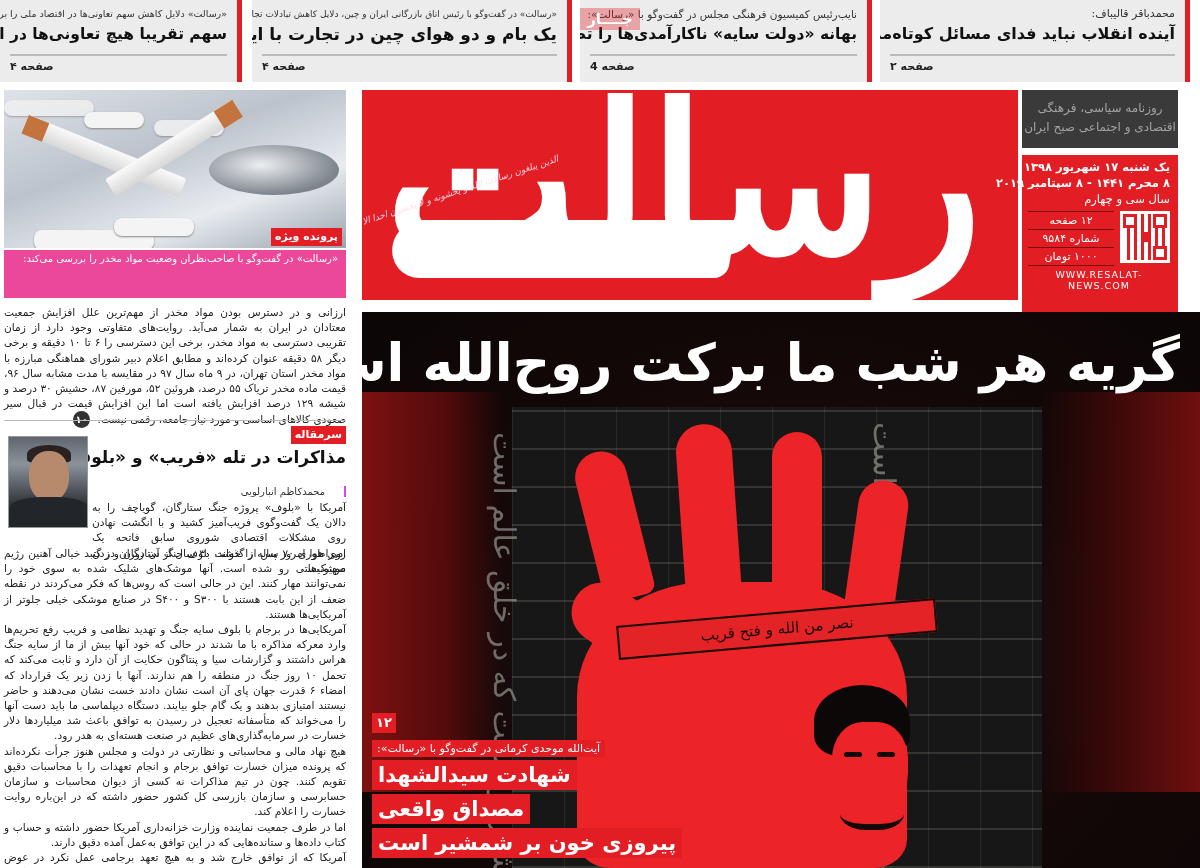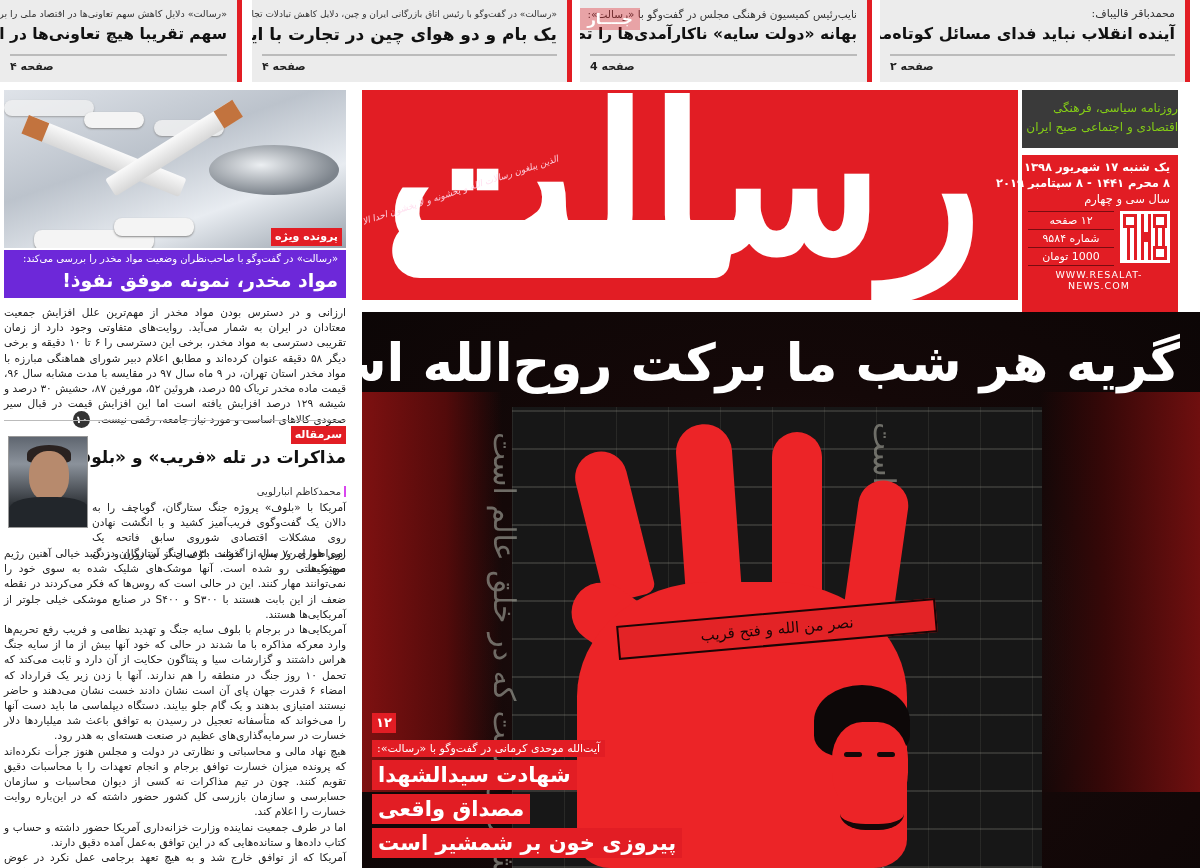--- a/index.html
+++ b/index.html
@@ -33,21 +33,21 @@
     position: absolute; left: 30px; top: 130px; width: 340px; height: 58px; background: #fff;
     border-radius: 60px 0 30px 80px; transform: skewX(-10deg);
   }
   .logo-calligraphy {
     position: absolute; left: 40px; top: 88px; width: 160px; font-size: 9px; color: #fde; font-style: italic;
     transform: rotate(-18deg); white-space: nowrap; opacity: 0.9;
   }
 
   .info-dark {
     position: absolute; left: 1022px; top: 90px; width: 156px; height: 58px; background: #3a3a3a;
-    color: #84cc16; font-size: 12px; line-height: 19px; padding-top: 9px;
+    color: #a3a3a3; font-size: 12px; line-height: 19px; text-align: center; padding-top: 9px;
   }
   .info-red {
     position: absolute; left: 1022px; top: 155px; width: 156px; height: 178px; background: #e21d24;
     color: #fff; padding: 4px 8px 0 6px;
   }
   .info-red .date { font-size: 11.5px; font-weight: bold; line-height: 16px; white-space: nowrap; }
   .info-red .year { font-size: 11.5px; line-height: 16px; }
   .info-red .meta-box { display: flex; flex-direction: row; gap: 6px; margin-top: 4px; }
   .info-red .qr {
     width: 50px; height: 52px; background:
@@ -71,21 +71,21 @@
   }
   .cig { position: absolute; height: 20px; background: linear-gradient(#fafafa, #d7d7d7); border-radius: 3px; }
   .cig .tip { position: absolute; top: 0; width: 22px; height: 20px; background: #c2733e; }
   .spoon { position: absolute; left: 205px; top: 55px; width: 130px; height: 50px; border-radius: 50%;
     background: radial-gradient(ellipse at 40% 40%, #eceff2, #7d848c 70%); }
   .pill { position: absolute; height: 16px; border-radius: 8px; background: #f4f4f4; box-shadow: 0 1px 2px #888; }
   .badge-red {
     position: absolute; background: #e21d24; color: #fff; font-size: 11px; font-weight: bold; padding: 1px 4px; line-height: 16px; margin-left: 24px;
   }
   .lead-head {
-    position: absolute; left: 4px; top: 250px; width: 342px; height: 48px; background: #6d28d9; color: #fff; padding: 2px 8px 0 8px;
+    position: absolute; left: 4px; top: 250px; width: 342px; height: 48px; background: #ec4899; color: #fff; padding: 2px 8px 0 8px;
   }
   .lead-head .kicker { font-size: 10px; line-height: 14px; white-space: nowrap; }
   .lead-head .title { font-size: 19px; font-weight: bold; line-height: 28px; white-space: nowrap; }
   .lead-body {
     position: absolute; left: 4px; top: 305px; width: 342px; font-size: 10.6px; line-height: 15.2px; text-align: justify; color: #222;
   }
   .page-bubble {
     display: inline-block; width: 17px; height: 17px; border-radius: 50%; background: #333; color: #fff;
     font-size: 10px; font-weight: bold; text-align: center; line-height: 17px; vertical-align: middle; margin-right: 4px;
   }
@@ -94,21 +94,21 @@
   .editorial-label { position: absolute; right: 854px; top: 426px; }
   .editorial-title { position: absolute; left: 96px; top: 447px; width: 250px; font-size: 17px; font-weight: bold; text-align: right; white-space: nowrap; }
   .author-photo {
     position: absolute; left: 8px; top: 436px; width: 80px; height: 92px; border: 1px solid #999;
     background: linear-gradient(180deg, #5f6670 0%, #8b929b 30%, #2f3338 75%, #1d2024 100%); overflow: hidden;
   }
   .author-photo .face { position: absolute; left: 20px; top: 14px; width: 40px; height: 50px; border-radius: 45%; background: #b78a6d; }
   .author-photo .hair { position: absolute; left: 18px; top: 8px; width: 44px; height: 18px; border-radius: 50% 50% 20% 20%; background: #2a2220; }
   .author-photo .suit { position: absolute; left: 0; bottom: 0; width: 80px; height: 30px; background: #22262b; border-radius: 40% 40% 0 0; }
   .author-name {
-    position: absolute; right: 854px; top: 486px; font-size: 10px; color: #333; border-right: 2px solid #d946ef; padding-right: 3px;
+    position: absolute; right: 854px; top: 486px; font-size: 10px; color: #333; border-right: 2px solid #d946ef; padding-right: 19px;
   }
   .editorial-body-top {
     position: absolute; left: 92px; top: 500px; width: 254px; font-size: 10.6px; line-height: 15.2px; text-align: justify; color: #222;
   }
   .editorial-body {
     position: absolute; left: 4px; top: 546px; width: 342px; font-size: 10.6px; line-height: 15.2px; text-align: justify; color: #222;
   }
   .editorial-body p { margin: 0; }
 
   
@@ -196,21 +196,21 @@
   <div class="meta-box">
     <div class="qr">
       <div class="qcorner" style="right:0; top:0;"></div>
       <div class="qcorner" style="left:0; top:0;"></div>
       <div class="qcorner" style="right:0; bottom:0;"></div>
       <div class="qmid"></div>
     </div>
     <div class="meta-list">
       <div>۱۲ صفحه</div>
       <div>شماره ۹۵۸۴</div>
-      <div>1000 تومان</div>
+      <div>۱۰۰۰ تومان</div>
     </div>
   </div>
   <div class="url">WWW.RESALAT-NEWS.COM</div>
 </div>
 
 <div class="lead-photo">
   <div class="pill" style="left:0; top:10px; width:90px; opacity:.7;"></div>
   <div class="pill" style="left:80px; top:22px; width:60px;"></div>
   <div class="pill" style="left:150px; top:30px; width:70px; opacity:.8;"></div>
   <div class="spoon"></div>
@@ -219,21 +219,20 @@
   </div>
   <div class="cig" style="left:95px; top:48px; width:150px; transform:rotate(-32deg);">
     <div class="tip" style="right:0;"></div>
   </div>
   <div class="pill" style="left:30px; top:140px; width:120px; height:20px;"></div>
   <div class="pill" style="left:110px; top:128px; width:80px; height:18px;"></div>
   <div class="badge-red" style="right:4px; bottom:2px;">پرونده ویژه</div>
 </div>
 <div class="lead-head">
   <div class="kicker">«رسالت» در گفت‌وگو با صاحب‌نظران وضعیت مواد مخدر را بررسی می‌کند:</div>
-  <div class="title">مواد مخدر، نمونه موفق نفوذ!</div>
 </div>
 <div class="lead-body">
   <span>ارزانی و در دسترس بودن مواد مخدر از مهم‌ترین علل افزایش جمعیت معتادان در ایران به شمار می‌آید. روایت‌های متفاوتی وجود دارد از زمان تقریبی دسترسی به مواد مخدر، برخی این دسترسی را ۶ تا ۱۰ دقیقه و برخی دیگر ۵۸ دقیقه عنوان کرده‌اند و مطابق اعلام دبیر شورای هماهنگی مبارزه با مواد مخدر استان تهران، در ۹ ماه سال ۹۷ در مقایسه با مدت مشابه سال ۹۶، قیمت ماده مخدر تریاک ۵۵ درصد، هروئین ۵۲، مورفین ۸۷، حشیش ۳۰ درصد و شیشه ۱۲۹ درصد افزایش یافته است اما این افزایش قیمت در قبال سیر صعودی کالاهای اساسی و مورد نیاز جامعه، رقمی نیست.</span>
   <span class="page-bubble">۱۰</span>
 </div>
 <div class="divider" style="top:420px;"></div>
 
 <div class="badge-red editorial-label">سرمقاله</div>
 <div class="editorial-title">مذاکرات در تله «فریب» و «بلوف»</div>
 <div class="author-photo">

